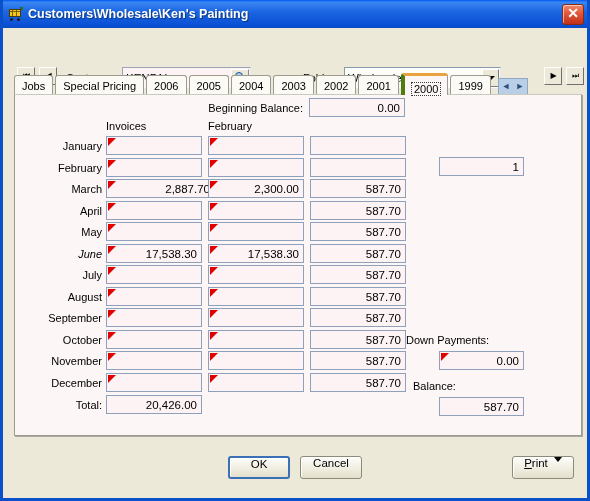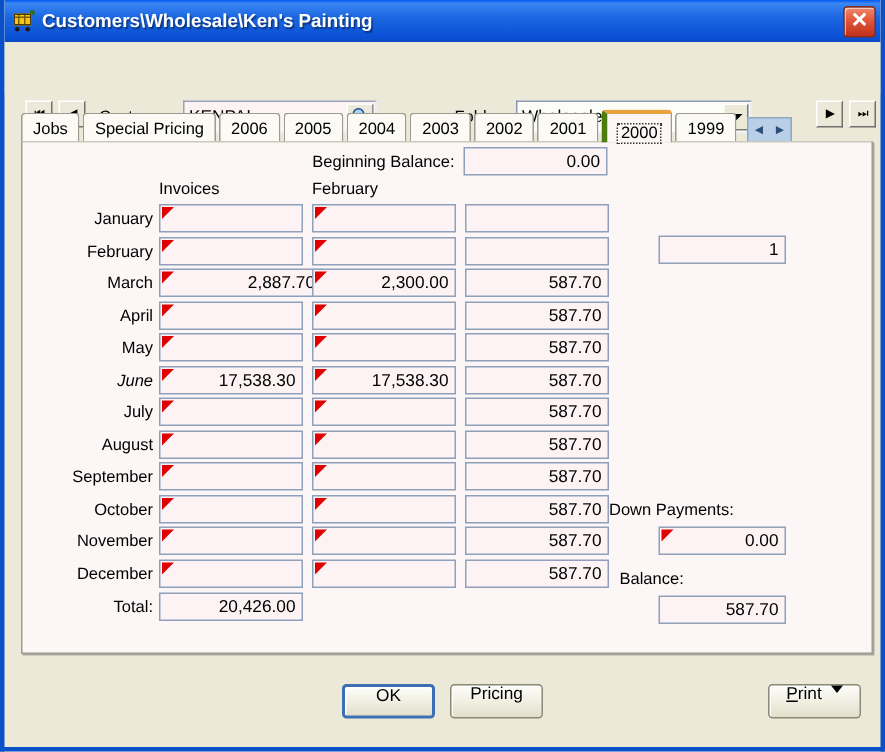--- a/index.html
+++ b/index.html
@@ -562,21 +562,21 @@
       <span class="txt">587.70</span>
     </div>
 
   </div>
 
   <div id="buttonbar">
     <div class="btn default" style="left:225px; top:14px; width:62px;">
       <span>OK</span>
     </div>
     <div class="btn" style="left:297px; top:14px; width:62px;">
-      <span>Pricing</span>
+      <span>Cancel</span>
     </div>
     <div class="btn" style="left:509px; top:14px; width:62px;">
       <span><u>P</u>rint</span>
       <span class="dropcaret"></span>
     </div>
   </div>
 
 </div>
 
 </body></html>

